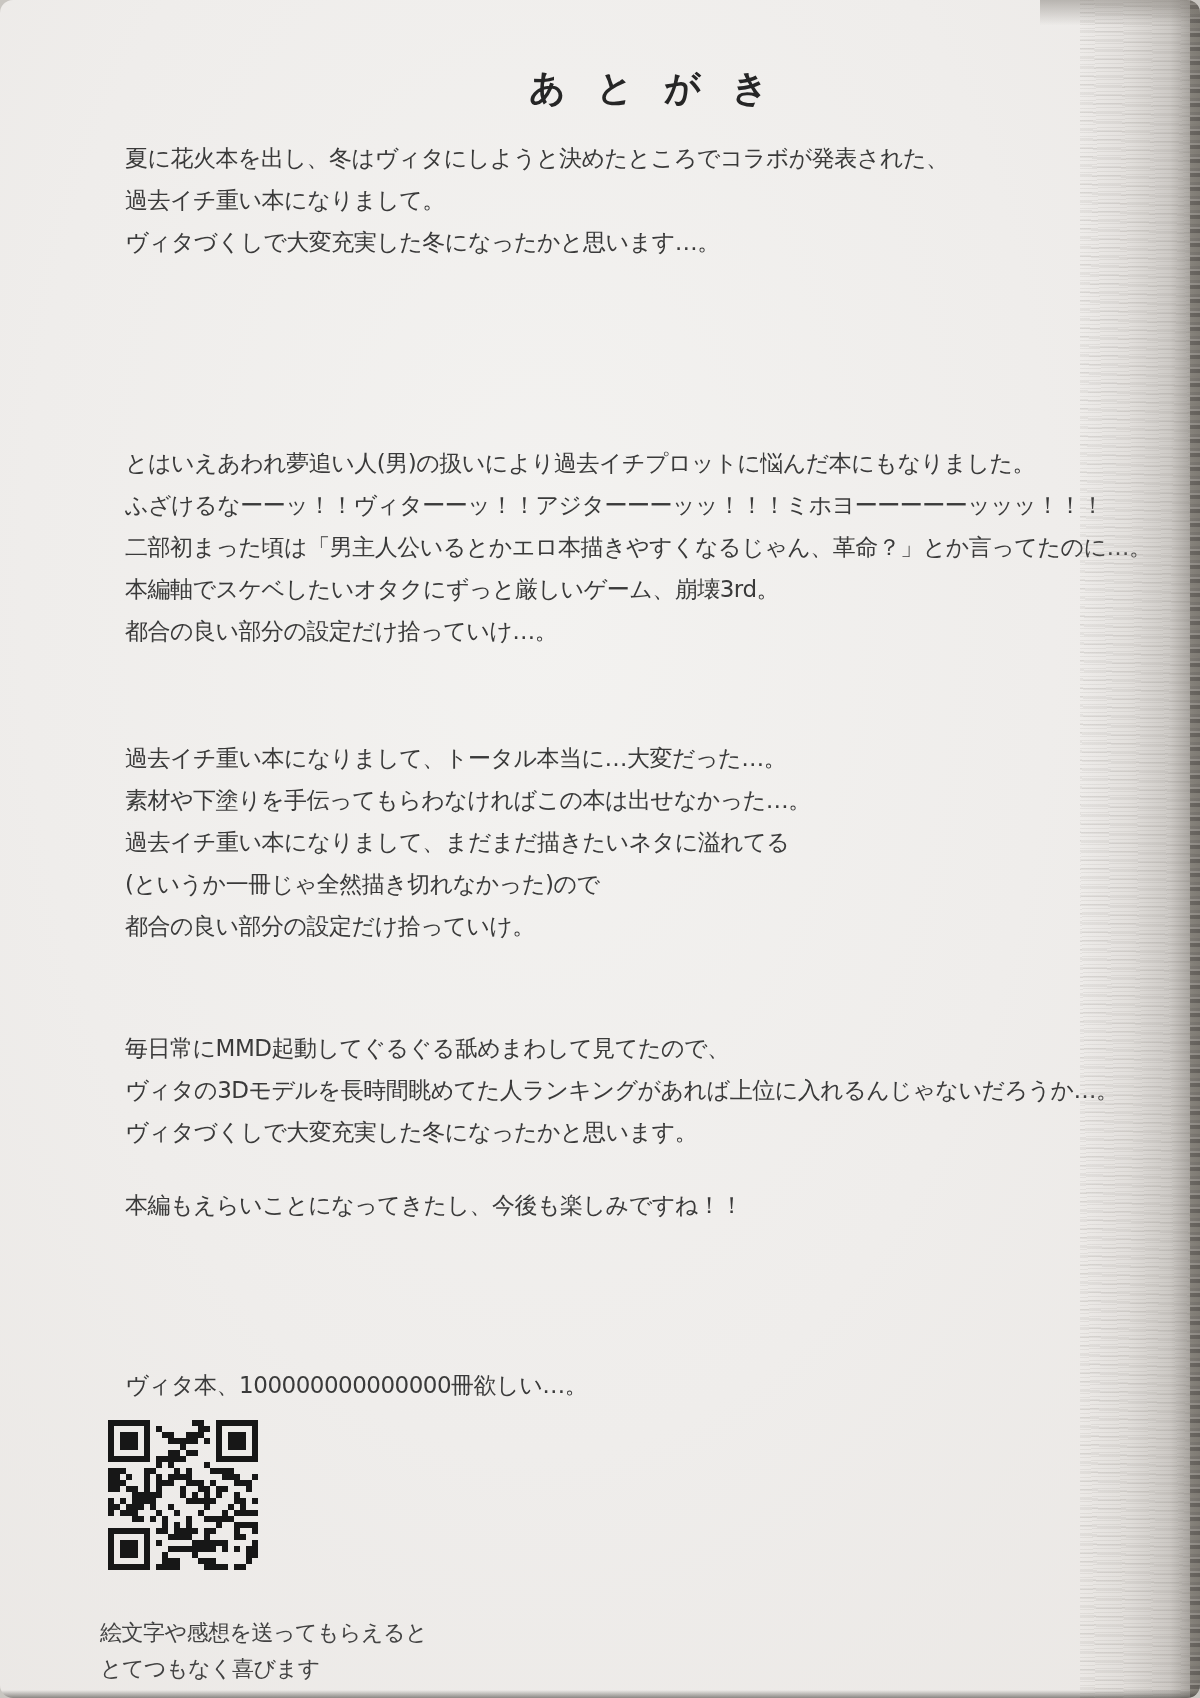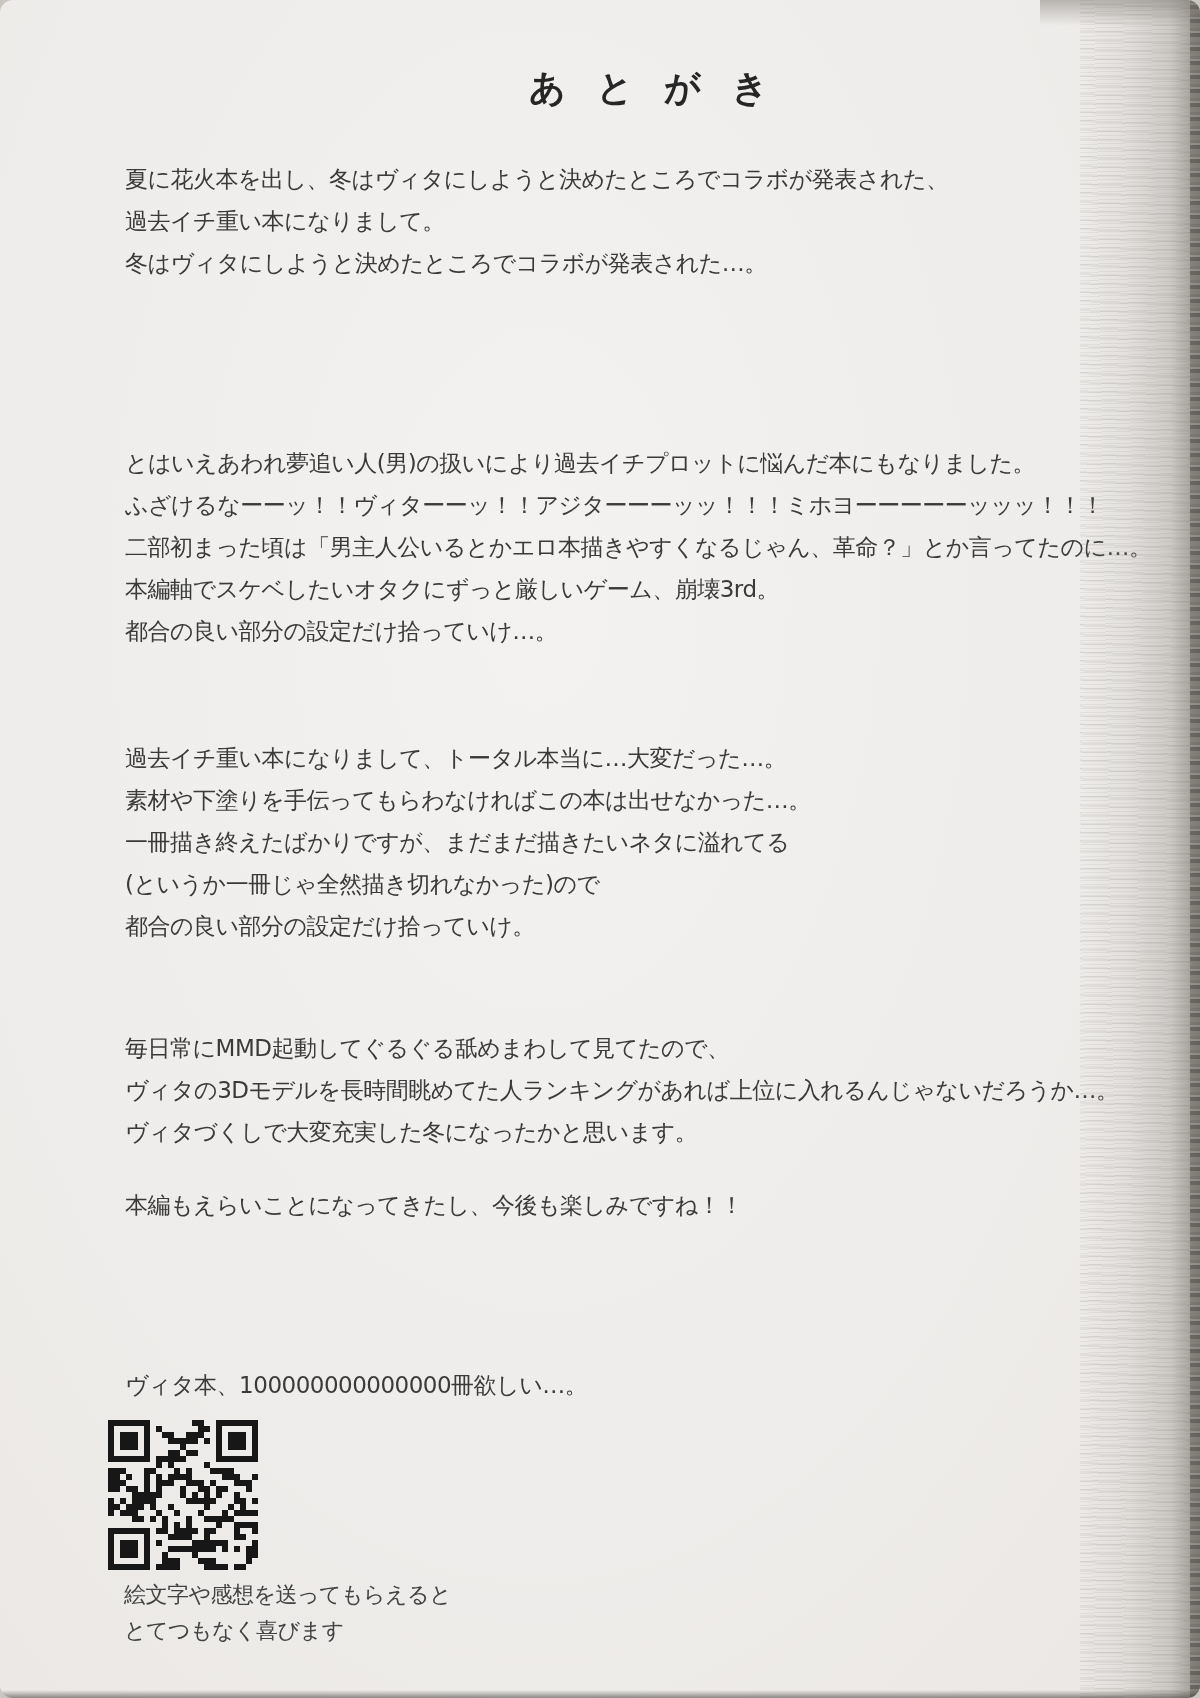--- a/index.html
+++ b/index.html
@@ -21,21 +21,21 @@
     letter-spacing:0.85em;
     line-height:48px;
   }
   .para{position:absolute;left:125px;width:1010px;}
   .line{
     white-space:nowrap;
     line-height:42px;height:42px;
     font-size:23px;
     letter-spacing:-0.5px;
   }
-  .caption{position:absolute;left:124px;}
+  .caption{position:absolute;left:100px;margin-top:38px;}
   .caption .line{line-height:36px;height:36px;font-size:22px;color:#424242;}
   .qr{position:absolute;left:108px;top:1420px;width:150px;height:150px;}
   .qr svg{display:block;}
   
   .edge-right{
     position:absolute;top:0;right:0;width:120px;height:100%;
     background:
       repeating-linear-gradient(178deg, rgba(125,120,113,0.10) 0px, rgba(125,120,113,0.10) 1px, rgba(0,0,0,0) 1px, rgba(0,0,0,0) 4px),
       repeating-linear-gradient(2deg, rgba(95,90,84,0.08) 0px, rgba(95,90,84,0.08) 2px, rgba(0,0,0,0) 2px, rgba(0,0,0,0) 9px),
       linear-gradient(to right, rgba(190,186,180,0) 0%, rgba(172,167,160,0.18) 40%, rgba(142,137,130,0.34) 75%, rgba(108,103,96,0.52) 92%, rgba(74,70,64,0.62) 100%);
@@ -53,36 +53,36 @@
     background:linear-gradient(to top, rgba(58,55,50,0.55), rgba(58,55,50,0));
   }
 </style>
 </head>
 <body>
 
 <div class="page">
 
   <h1 class="title">あとがき</h1>
 
-  <div class="para" style="top:158px">
+  <div class="para" style="top:137px">
       <div class="line">夏に花火本を出し、冬はヴィタにしようと決めたところでコラボが発表された、</div>
       <div class="line">過去イチ重い本になりまして。</div>
-      <div class="line">冬はヴィタにしようと決めたところでコラボが発表された…。</div>
+      <div class="line">ヴィタづくしで大変充実した冬になったかと思います…。</div>
     </div>
   <div class="para" style="top:442px">
       <div class="line">とはいえあわれ夢追い人(男)の扱いにより過去イチプロットに悩んだ本にもなりました。</div>
       <div class="line">ふざけるなーーッ！！ヴィターーッ！！アジターーーッッ！！！ミホヨーーーーーッッッ！！！</div>
       <div class="line">二部初まった頃は「男主人公いるとかエロ本描きやすくなるじゃん、革命？」とか言ってたのに…。</div>
       <div class="line">本編軸でスケベしたいオタクにずっと厳しいゲーム、崩壊3rd。</div>
       <div class="line">都合の良い部分の設定だけ拾っていけ…。</div>
     </div>
   <div class="para" style="top:737px">
       <div class="line">過去イチ重い本になりまして、トータル本当に…大変だった…。</div>
       <div class="line">素材や下塗りを手伝ってもらわなければこの本は出せなかった…。</div>
-      <div class="line">一冊描き終えたばかりですが、まだまだ描きたいネタに溢れてる</div>
+      <div class="line">過去イチ重い本になりまして、まだまだ描きたいネタに溢れてる</div>
       <div class="line">(というか一冊じゃ全然描き切れなかった)ので</div>
       <div class="line">都合の良い部分の設定だけ拾っていけ。</div>
     </div>
   <div class="para" style="top:1027px">
       <div class="line">毎日常にMMD起動してぐるぐる舐めまわして見てたので、</div>
       <div class="line">ヴィタの3Dモデルを長時間眺めてた人ランキングがあれば上位に入れるんじゃないだろうか…。</div>
       <div class="line">ヴィタづくしで大変充実した冬になったかと思います。</div>
     </div>
   <div class="para" style="top:1184px">
       <div class="line">本編もえらいことになってきたし、今後も楽しみですね！！</div>

